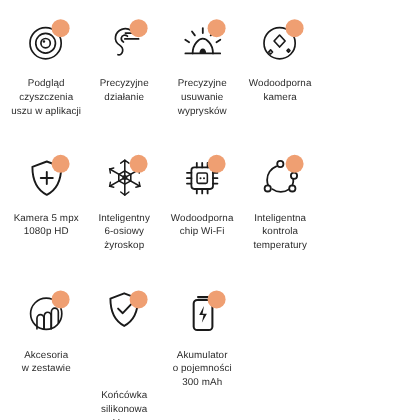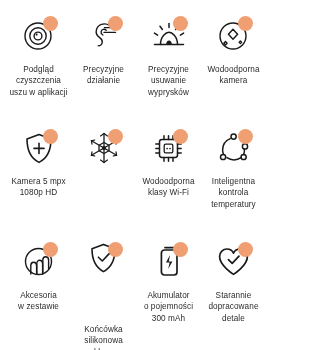--- a/index.html
+++ b/index.html
@@ -175,20 +175,25 @@
           <path d="M5.0 13.2 L4.4 9.8 L7.8 9.0"></path>
           <path d="M29.0 20.8 L29.6 24.2 L26.2 25.0"></path>
           <path d="M5.0 20.8 L4.4 24.2 L7.8 25.0"></path>
           <path d="M29.0 13.2 L29.6 9.8 L26.2 9.0"></path>
         </g>
         <polygon points="17,11.5 22,14.3 22,19.7 17,22.5 12,19.7 12,14.3" fill="none"></polygon>
         <circle cx="17" cy="17" r="2.1" fill="#1a1a1a" stroke="none"></circle>
       </svg>
       <span class="accent-dot" style="background: rgb(239, 159, 114);"></span>
     </div>
+    <div class="feature-label" style="color: rgb(43, 43, 43);">
+      <span>Inteligentny</span><br>
+      <span>6-osiowy</span><br>
+      <span>żyroskop</span>
+    </div>
   </div>
 
   <div class="feature-cell r2">
     <div class="icon-wrap">
       <svg width="31" height="31" viewBox="0 0 31 31" fill="none" stroke="#1a1a1a" stroke-width="1.5" stroke-linecap="round">
         <rect x="6.5" y="6.5" width="18" height="18" rx="2.4"></rect>
         <rect x="11.2" y="11.2" width="8.6" height="8.6" rx="1.4" stroke-width="1.3"></rect>
         <circle cx="14.1" cy="15.5" r="0.85" fill="#1a1a1a" stroke="none"></circle>
         <circle cx="17.0" cy="15.5" r="0.85" fill="#1a1a1a" stroke="none"></circle>
         <g stroke-width="1.5">
@@ -203,21 +208,21 @@
           <line x1="6.5" y1="20.0" x2="2.8" y2="20.0"></line>
           <line x1="24.5" y1="11.0" x2="28.2" y2="11.0"></line>
           <line x1="24.5" y1="15.5" x2="28.2" y2="15.5"></line>
           <line x1="24.5" y1="20.0" x2="28.2" y2="20.0"></line>
         </g>
       </svg>
       <span class="accent-dot" style="background: rgb(239, 159, 114);"></span>
     </div>
     <div class="feature-label" style="color: rgb(43, 43, 43);">
       <span>Wodoodporna</span><br>
-      <span>klasy Wi-Fi</span>
+      <span>chip Wi-Fi</span>
     </div>
   </div>
 
   <div class="feature-cell r2">
     <div class="icon-wrap">
       <svg width="32" height="32" viewBox="0 0 32 32" fill="none" stroke="#1a1a1a" stroke-width="1.5" stroke-linecap="round">
         <path d="M12.2 6.6 C7.6 8.5 4.6 13.0 4.6 18.0 C4.6 19.6 4.9 21.0 5.5 22.4"></path>
         <path d="M26.4 17.2 C26.6 19.0 26.3 20.9 25.6 22.6"></path>
         <path d="M9.0 25.6 C11.0 27.1 13.4 27.9 16.0 27.9 C18.6 27.9 21.0 27.1 23.0 25.6"></path>
         <circle cx="15.6" cy="4.6" r="2.6"></circle>
@@ -274,28 +279,14 @@
       </svg>
       <span class="accent-dot" style="background: rgb(239, 159, 114);"></span>
     </div>
     <div class="feature-label" style="color: rgb(43, 43, 43);">
       <span>Akumulator</span><br>
       <span>o pojemności</span><br>
       <span>300 mAh</span>
     </div>
   </div>
 
-  <div class="feature-cell r3">
-    <div class="icon-wrap">
-      <svg width="33" height="31" viewBox="0 0 33 31" fill="none" stroke="#1a1a1a" stroke-width="1.7" stroke-linejoin="round" stroke-linecap="round">
-        <path d="M16.5 28.4 C16.5 28.4 2.6 19.8 2.6 10.6 C2.6 6.2 6.0 3.0 10.0 3.0 C13.0 3.0 15.4 4.8 16.5 7.0 C17.6 4.8 20.0 3.0 23.0 3.0 C27.0 3.0 30.4 6.2 30.4 10.6 C30.4 19.8 16.5 28.4 16.5 28.4 Z"></path>
-        <path d="M11.4 13.6 L15.2 17.4 L22.0 10.2"></path>
-      </svg>
-      <span class="accent-dot" style="background: rgb(239, 159, 114);"></span>
-    </div>
-    <div class="feature-label" style="color: rgb(43, 43, 43);">
-      <span>Starannie</span><br>
-      <span>dopracowane</span><br>
-      <span>detale</span>
-    </div>
-  </div>
 
 </div>
 
 </body></html>

